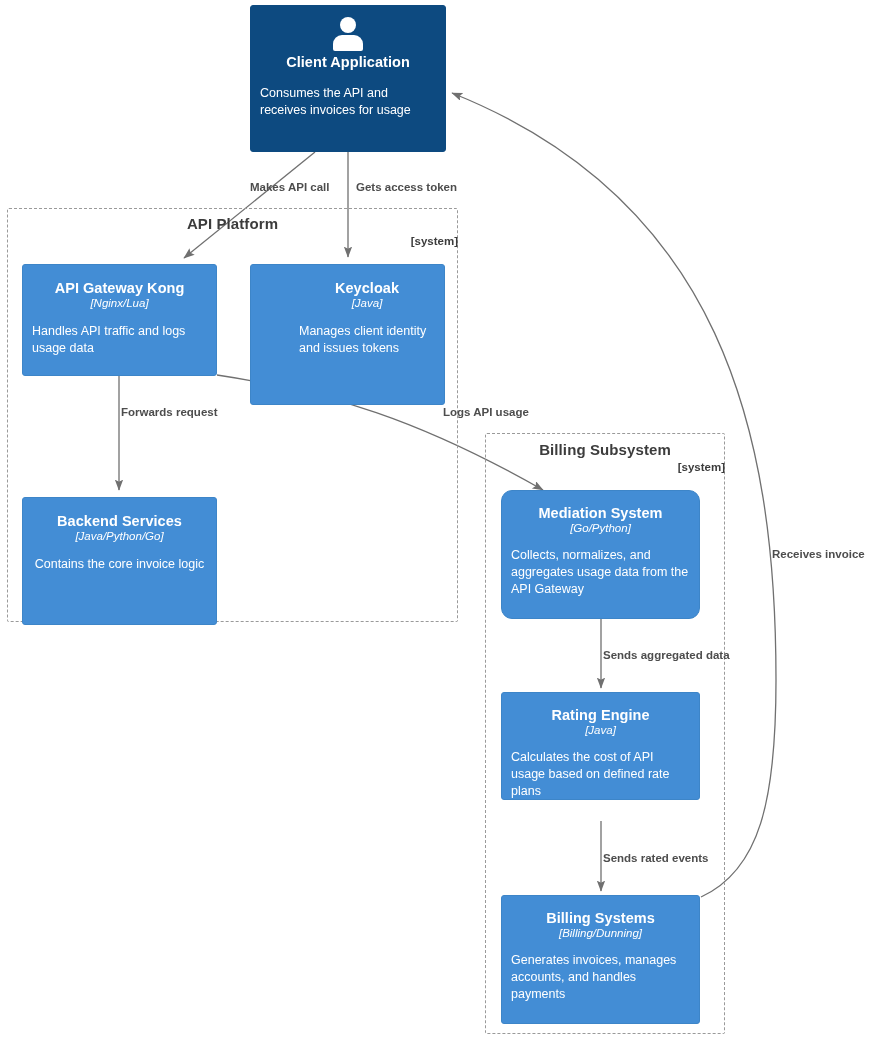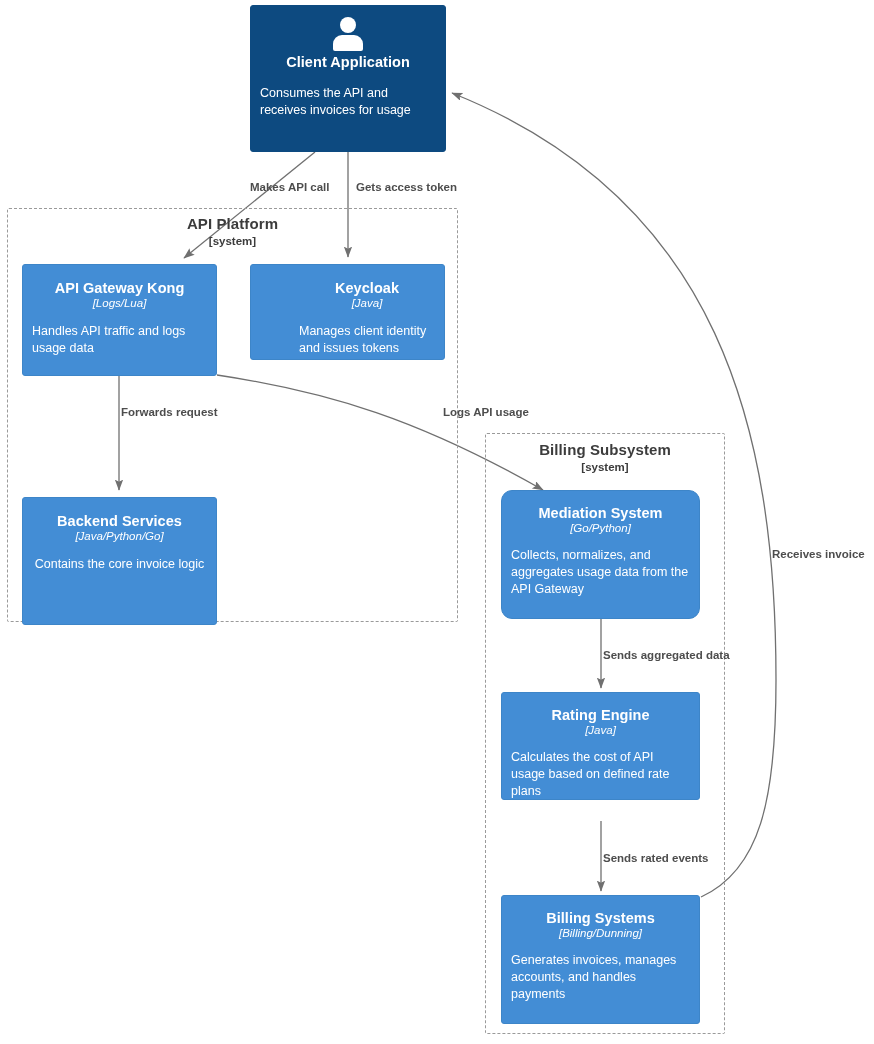--- a/index.html
+++ b/index.html
@@ -42,21 +42,21 @@
     color: #3c3c3c;
     font-weight: bold;
     font-size: 15px;
     line-height: 18px;
     letter-spacing: 0.1px;
   }
   .boundary-sub {
     position: absolute;
     left: 0;
     right: 0;
-    text-align: center;
+    text-align: right;
     color: #3c3c3c;
     font-weight: bold;
     font-size: 11.5px;
     line-height: 14px;
   }
   
   .node {
     position: absolute;
     box-sizing: border-box;
     border-radius: 3px;
@@ -159,25 +159,25 @@
     <div class="person-icon">
       <div class="head"></div>
       <div class="body"></div>
     </div>
     <div class="node-title">Client Application</div>
     <div class="node-desc" style="margin-top:14px;">Consumes the API and receives invoices for usage</div>
   </div>
 
   <div class="node container" style="left:22px; top:264px; width:195px; height:112px; padding-top:14px;">
     <div class="node-title">API Gateway Kong</div>
-    <div class="node-tech">[Logs/Lua]</div>
+    <div class="node-tech">[Nginx/Lua]</div>
     <div class="node-desc" style="margin-top:13px;">Handles API traffic and logs usage data</div>
   </div>
 
-  <div class="node container" style="left:250px; top:264px; width:195px; height:96px; padding-top:14px;padding-left:48px;">
+  <div class="node container" style="left:250px; top:264px; width:195px; height:141px; padding-top:14px;padding-left:48px;">
     <div class="node-title">Keycloak</div>
     <div class="node-tech">[Java]</div>
     <div class="node-desc" style="margin-top:13px;">Manages client identity and issues tokens</div>
   </div>
 
   <div class="node container" style="left:22px; top:497px; width:195px; height:128px; padding-top:14px;">
     <div class="node-title">Backend Services</div>
     <div class="node-tech">[Java/Python/Go]</div>
     <div class="node-desc" style="margin-top:13px;">Contains the core invoice logic</div>
   </div>

